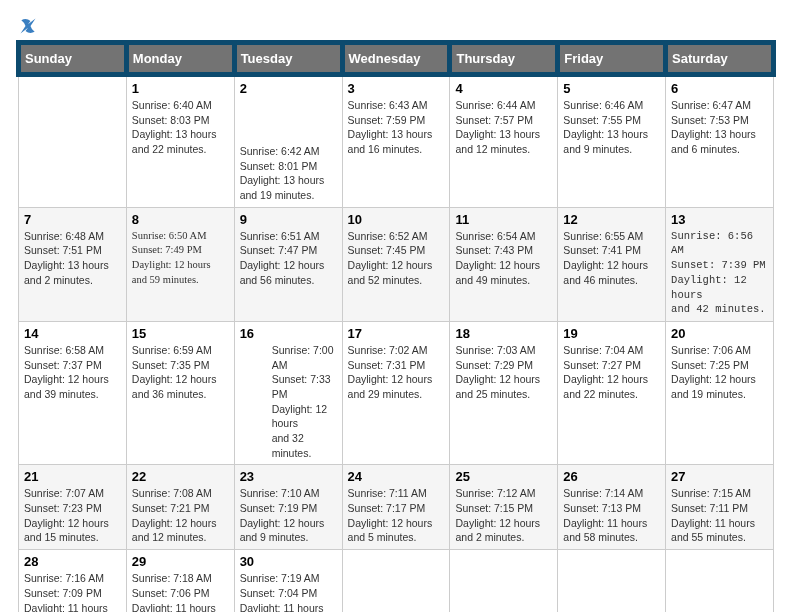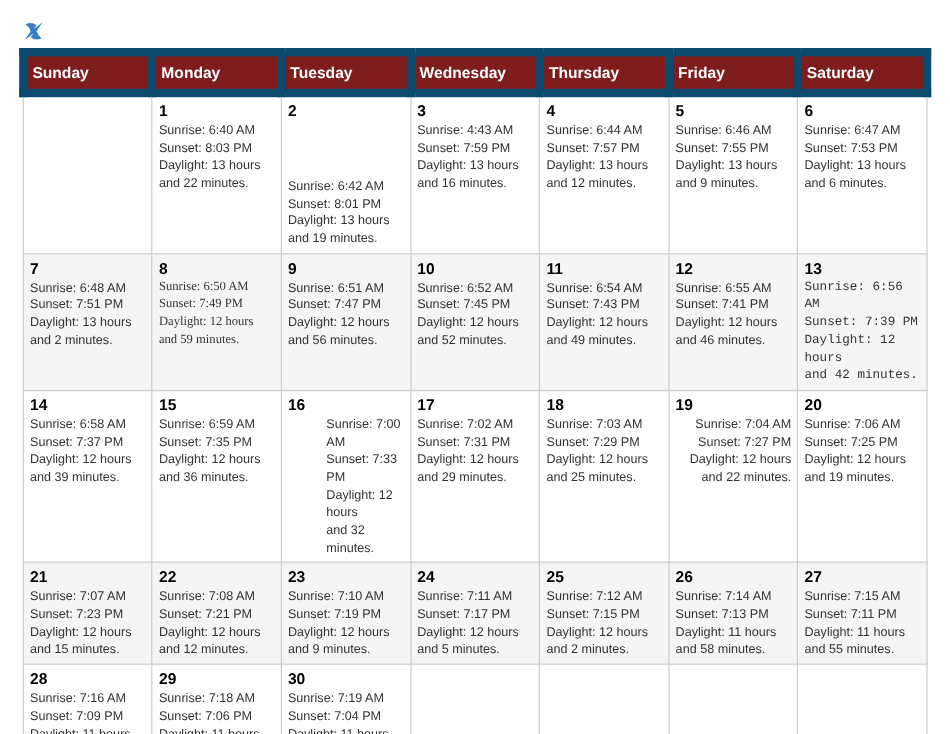--- a/index.html
+++ b/index.html
@@ -47,27 +47,27 @@
     .subtitle {
       font-size: 15px;
       color: #555;
     }
     table {
       width: 100%;
       border-collapse: collapse;
       font-size: 11px;
     }
     thead tr th {
-      background-color: #7f1d1d;
+      background-color: #737373;
       color: #fff;
       padding: 6px 4px;
       text-align: left;
       font-size: 13px;
       font-weight: bold;
-      border: 7px solid #0c4a6e;
+      border: 5px solid #0c4a6e;
     }
     tbody tr td {
       border: 1px solid #ccc;
       padding: 4px 5px;
       vertical-align: top;
       width: 108px;
       min-height: 80px;
     }
     tbody tr:nth-child(odd) td {
       background: #fff;
@@ -135,21 +135,21 @@
         </td>
         <td>
           <span class="day-number">2</span>
           <div class="day-info" style="white-space: pre-line; margin-top: 48px;">Sunrise: 6:42 AM
 Sunset: 8:01 PM
 Daylight: 13 hours
 and 19 minutes.</div>
         </td>
         <td>
           <span class="day-number">3</span>
-          <div class="day-info" style="white-space: pre-line;">Sunrise: 4:43 AM
+          <div class="day-info" style="white-space: pre-line;">Sunrise: 6:43 AM
 Sunset: 7:59 PM
 Daylight: 13 hours
 and 16 minutes.</div>
         </td>
         <td>
           <span class="day-number">4</span>
           <div class="day-info" style="white-space: pre-line;">Sunrise: 6:44 AM
 Sunset: 7:57 PM
 Daylight: 13 hours
 and 12 minutes.</div>
@@ -251,21 +251,21 @@
         </td>
         <td>
           <span class="day-number">18</span>
           <div class="day-info" style="white-space: pre-line;">Sunrise: 7:03 AM
 Sunset: 7:29 PM
 Daylight: 12 hours
 and 25 minutes.</div>
         </td>
         <td>
           <span class="day-number">19</span>
-          <div class="day-info" style="white-space: pre-line; text-align: right;">Sunrise: 7:04 AM
+          <div class="day-info" style="white-space: pre-line;">Sunrise: 7:04 AM
 Sunset: 7:27 PM
 Daylight: 12 hours
 and 22 minutes.</div>
         </td>
         <td>
           <span class="day-number">20</span>
           <div class="day-info" style="white-space: pre-line;">Sunrise: 7:06 AM
 Sunset: 7:25 PM
 Daylight: 12 hours
 and 19 minutes.</div>

